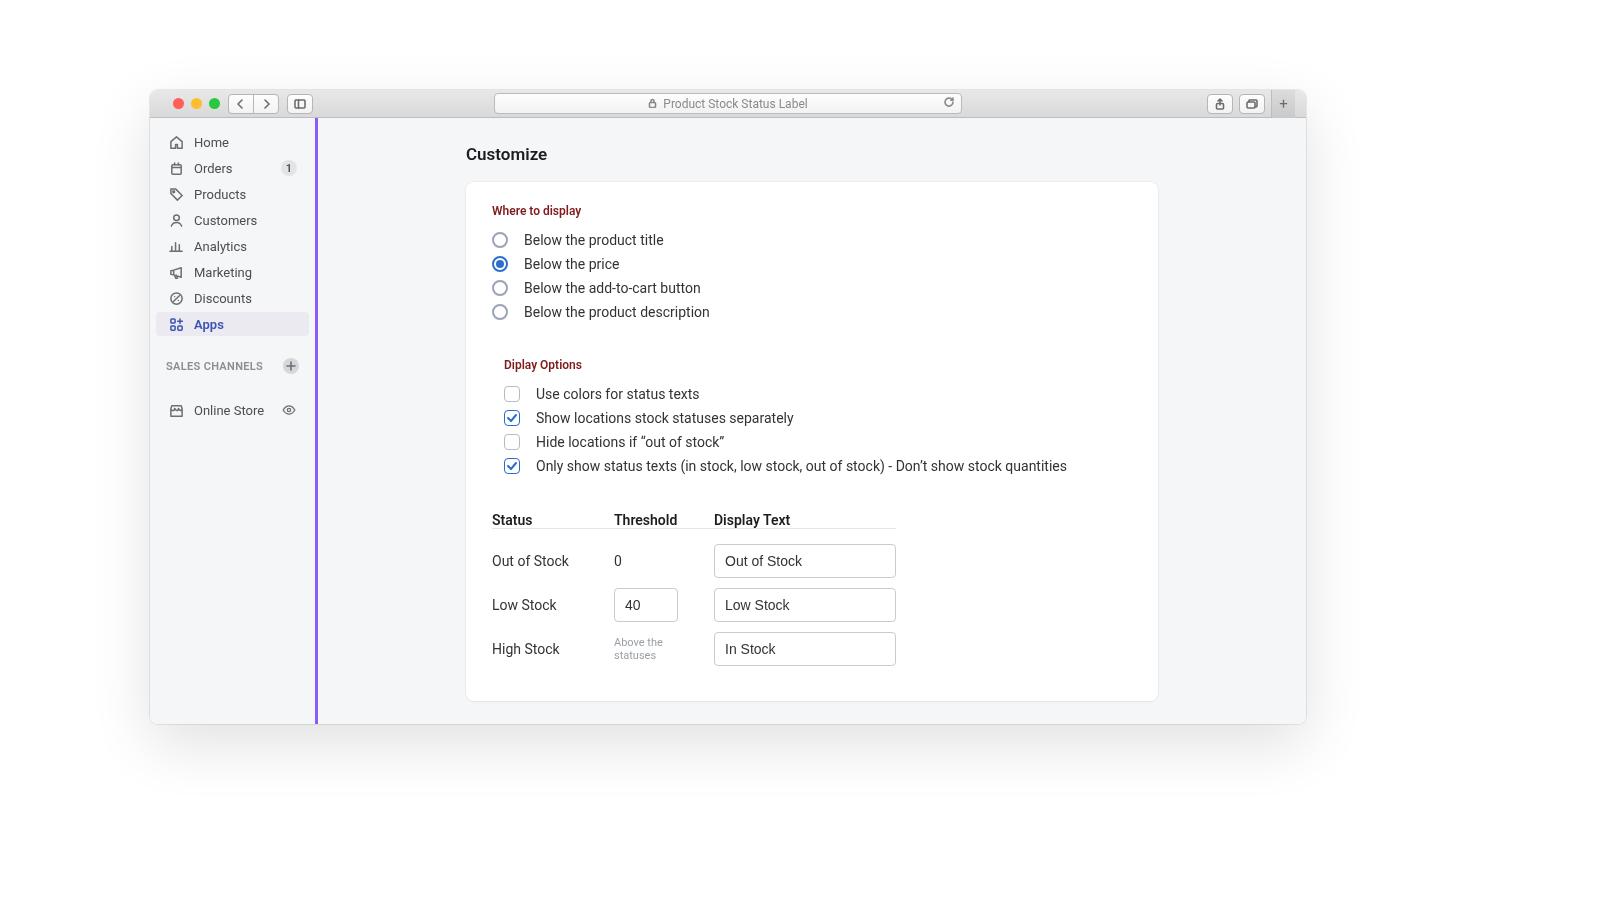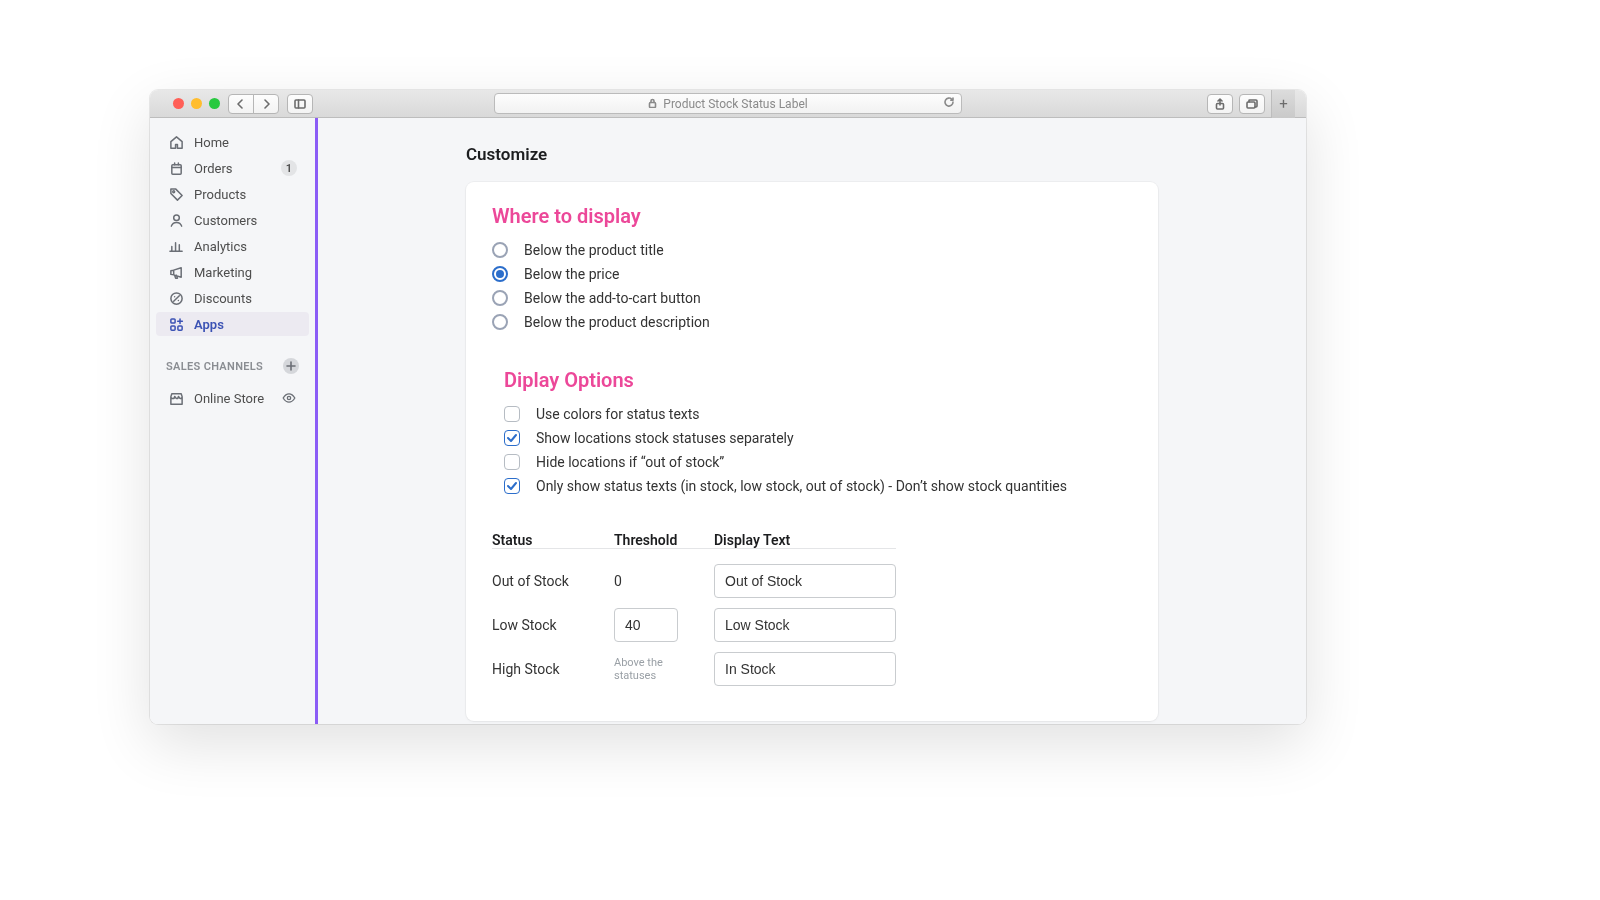--- a/index.html
+++ b/index.html
@@ -114,21 +114,21 @@
     min-width:16px;height:16px;
     border-radius:8px;
     font-size:11px;
     display:flex;align-items:center;justify-content:center;
     padding:0 5px;
     font-weight:600;
   }
   .side-section {
     display:flex;align-items:center;justify-content:space-between;
     padding:0 16px;
-    margin:22px 0 12px;
+    margin:22px 0 24px;
     font-size:11px;
     color:#8a8d92;
     font-weight:600;
     letter-spacing:.03em;
   }
   .side-plus,.side-eye{
     width:16px;height:16px;border-radius:50%;
     background:#d5d7db;
     display:flex;align-items:center;justify-content:center;
     font-size:11px;color:#6b6f76;
@@ -152,23 +152,23 @@
     color:#1c1d1f;
     margin:0 0 18px 0;
   }
   .card{
     background:#fff;
     border-radius:8px;
     box-shadow:0 0 0 1px rgba(0,0,0,.03),0 1px 3px rgba(0,0,0,.04);
     padding:22px 26px 30px;
   }
   .section-head{
-    font-size:20px;
+    font-size:12px;
     font-weight:600;
-    color:#ec4899;
+    color:#7f1d1d;
     margin:0 0 10px;
   }
   .radio-row,.check-row{
     display:flex;align-items:center;gap:16px;
     padding:4px 0;
     font-size:14px;
     color:#333;
   }
   .radio{
     width:16px;height:16px;border:2px solid #9aa3b5;border-radius:50%;

